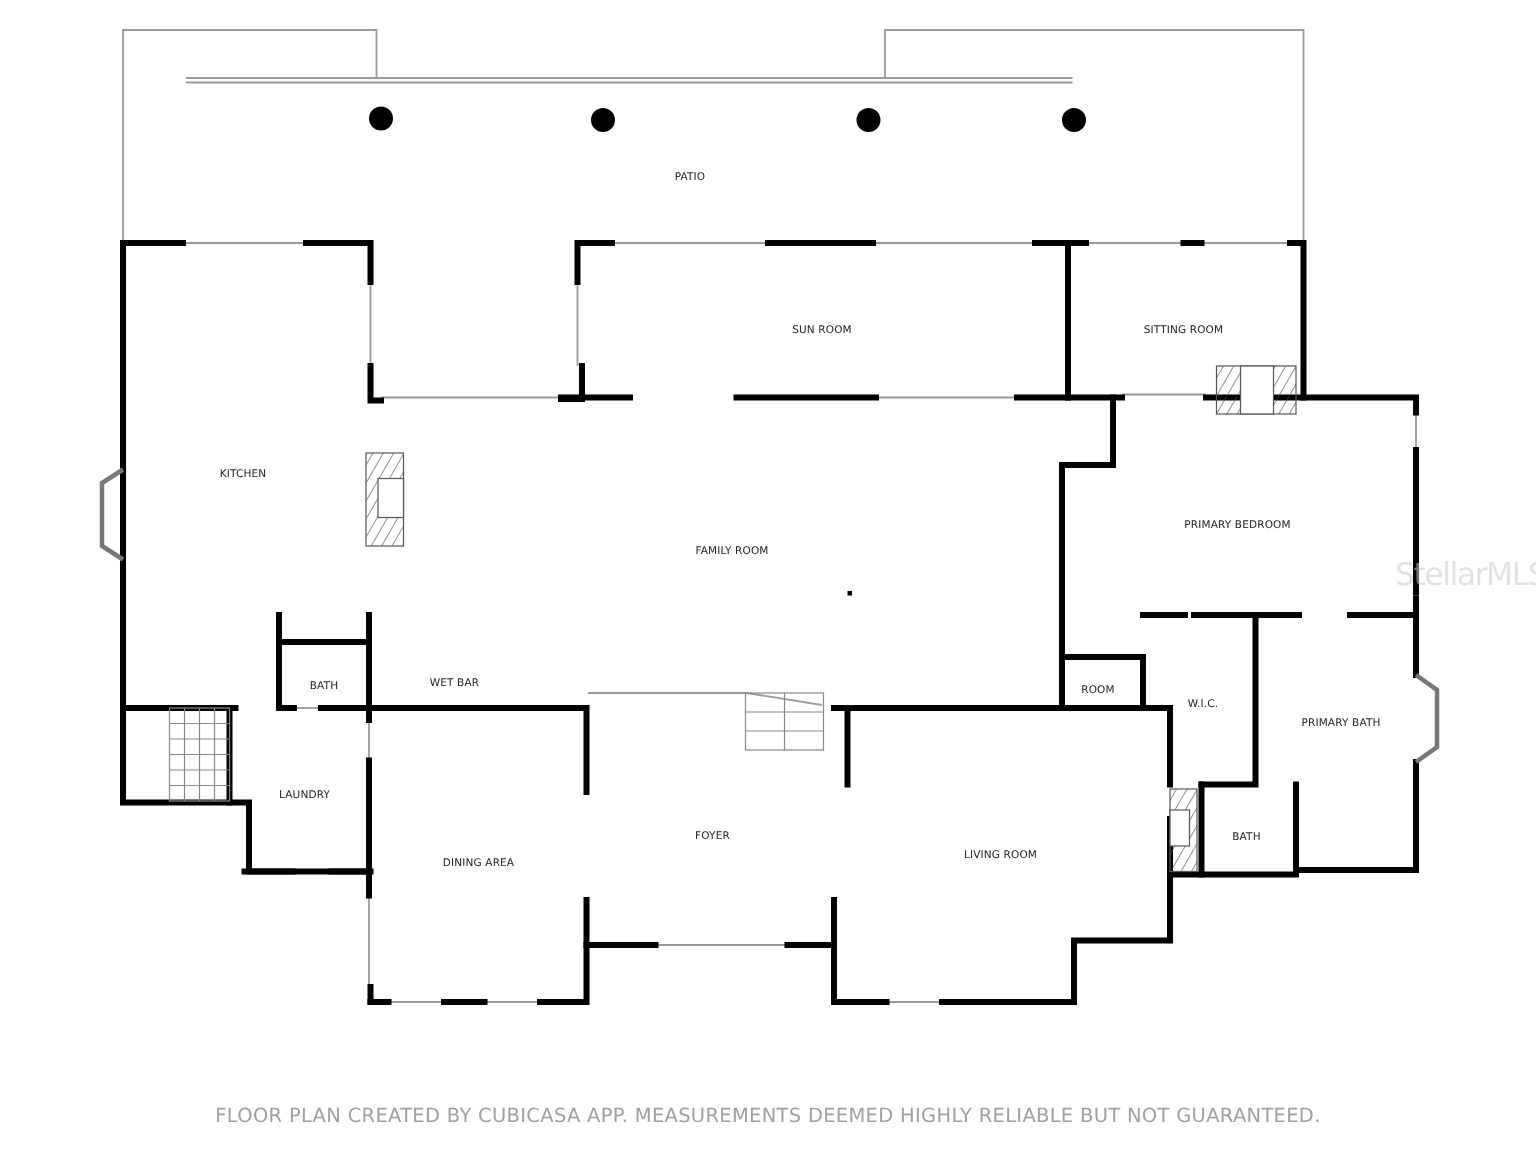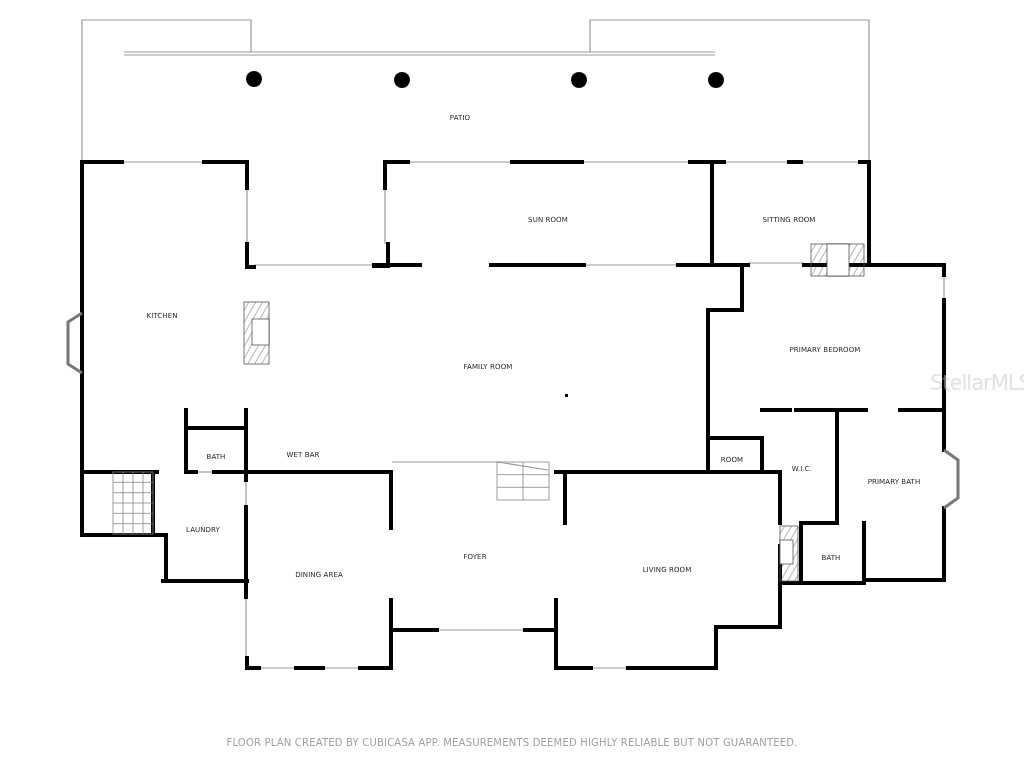--- a/index.html
+++ b/index.html
@@ -1,19 +1,19 @@
 <!DOCTYPE html>
 <html><head>
 <meta charset="utf-8">
 <style>
   html, body { margin:0; padding:0; background:#ffffff; }
   body { width:1024px; height:768px; overflow:hidden; position:relative; font-family:"DejaVu Sans", sans-serif; }
   #plan { position:absolute; left:0; top:0; }
   .room-label { font-family:"DejaVu Sans", sans-serif; font-size:7px; fill:#222; letter-spacing:0.1px; }
-  .footer { position:absolute; left:0; width:1024px; top:737px; text-align:center; font-family:"DejaVu Sans", sans-serif; font-size:10px; color:#a0a0a0; letter-spacing:0.2px; }
+  .footer { position:absolute; left:0; width:1024px; top:737px; text-align:center; font-family:"DejaVu Sans", sans-serif; font-size:13px; color:#a0a0a0; letter-spacing:0.2px; }
   .watermark { position:absolute; left:930px; top:371px; font-family:"DejaVu Sans", sans-serif; font-size:21px; color:rgba(200,200,200,0.55); letter-spacing:-1px; }
 </style>
 </head>
 <body>
 
 <svg id="plan" width="1024" height="768" viewBox="0 0 1024 768" xmlns="http://www.w3.org/2000/svg">
   <g id="thin-layer">
       <polyline points="82,162 82,20 251,20 251,52" fill="none" stroke="#9a9a9a" stroke-width="1.2"></polyline>
       <polyline points="124,52 715,52" fill="none" stroke="#9a9a9a" stroke-width="1.2"></polyline>
       <polyline points="124,55 715,55" fill="none" stroke="#9a9a9a" stroke-width="1.2"></polyline>

